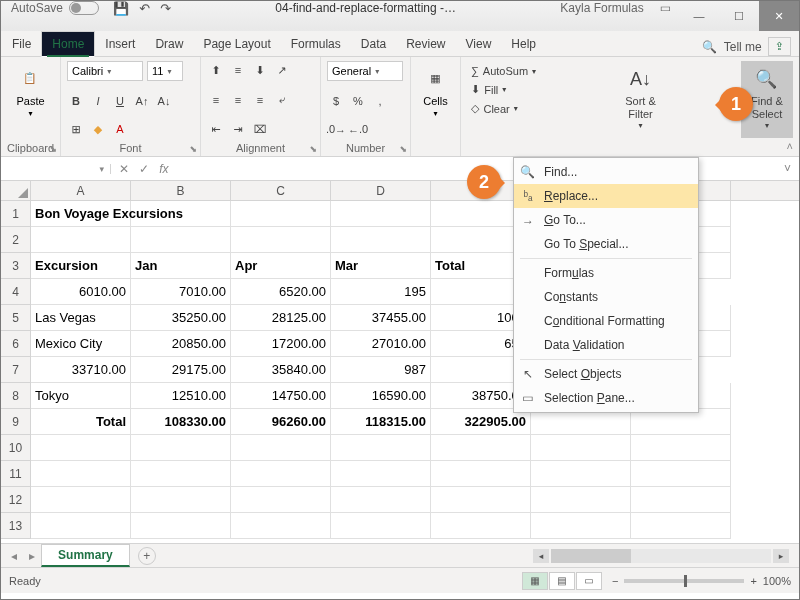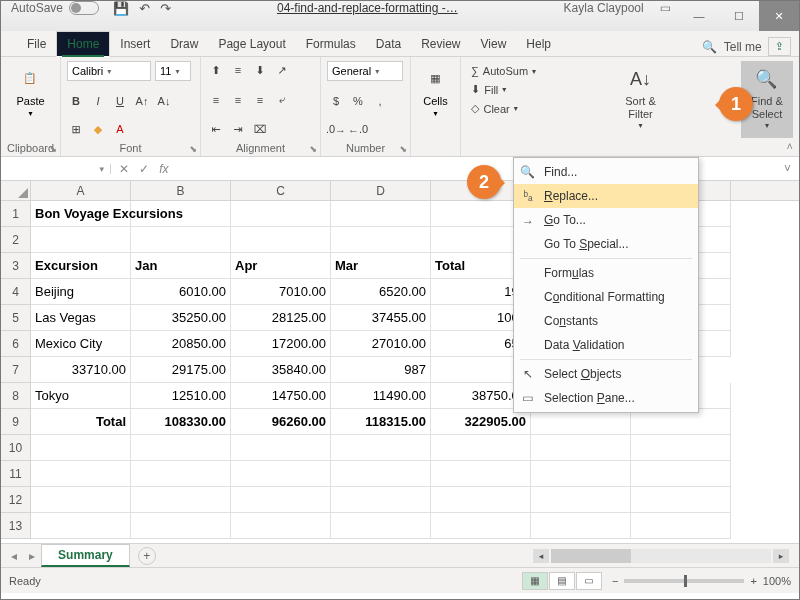--- a/index.html
+++ b/index.html
@@ -5,28 +5,28 @@
 * { margin: 0; padding: 0; box-sizing: border-box; font-family: "Segoe UI", Arial, sans-serif; }
 body { width: 800px; height: 600px; background: #fff; overflow: hidden; border: 1px solid #777; position: relative; }
 
 
 .titlebar { height: 30px; background: linear-gradient(to bottom,#f3f3f3,#e8e8e8); display: flex; align-items: flex-start; font-size: 12px; color: #666; }
 .titlebar .autosave { margin-left: 10px; }
 .titlebar .toggle { display:inline-block; width:30px; height:14px; border:1px solid #999; border-radius:7px; margin:0 6px; position:relative; }
 .titlebar .toggle::after { content:""; width:10px; height:10px; background:#999; border-radius:50%; position:absolute; left:1px; top:1px;}
 .titlebar .qat { display:flex; gap:10px; margin-left:8px; color:#555; }
 .titlebar .qat span { font-size:13px; }
-.titlebar .filename { flex:1; text-align:center; color:#333; font-size:12px;text-decoration:underline; }
+.titlebar .filename { flex:1; text-align:center; color:#333; font-size:12px; }
 .titlebar .user { margin-right:8px; color:#666; }
 .titlebar .winbtns { display:flex; }
 .titlebar .winbtns div { width:40px; height:30px; display:flex; align-items:center; justify-content:center; color:#555; font-size:11px; }
 .titlebar .winbtns .close { color:#fff; background:#888; }
 
 
-.tabs { height:26px; background:#f3f2f1; display:flex; align-items:flex-end; font-size:12px; padding-left:16px; border-bottom:1px solid #d4d4d4;}
+.tabs { height:26px; background:#f3f2f1; display:flex; align-items:flex-end; font-size:12px; padding-left:1px; border-bottom:1px solid #d4d4d4;}
 .tabs .tab { padding:5px 10px; color:#444; cursor:pointer; }
 .tabs .tab.active { background:#0f172a; border:1px solid #d4d4d4; border-bottom:1px solid #fff; color:#217346; position:relative; top:1px; }
 .tabs .tab.active::after { content:""; position:absolute; left:5px; right:5px; bottom:-1px; height:2px; background:#217346; }
 .tabs .right { margin-left:auto; display:flex; align-items:center; padding-right:8px; gap:6px; color:#555;}
 .tabs .right .share { border:1px solid #ccc; padding:2px 6px; font-size:11px; color:#217346;}
 
 
 .ribbon { height:100px; background:#f3f2f1; border-bottom:1px solid #d4d4d4; display:flex; font-size:11px; position:relative; }
 .group { border-right:1px solid #ddd; padding:4px 6px 18px 6px; display:flex; flex-direction:column; justify-content:space-between; position:relative;}
 .group .label { position:absolute; bottom:2px; left:0; right:0; text-align:center; color:#666; font-size:11px;}
@@ -106,21 +106,21 @@
 
 <div class="titlebar">
   <span class="autosave">AutoSave</span>
   <span class="toggle"></span>
   <div class="qat">
     <span>💾</span>
     <span>↶</span>
     <span>↷</span>
   </div>
   <div class="filename">04-find-and-replace-formatting -…</div>
-  <span class="user">Kayla Claypool</span>
+  <span class="user">Kayla Formulas</span>
   <span style="padding:0 8px;color:#666">▭</span>
   <div class="winbtns">
     <div>—</div>
     <div>☐</div>
     <div class="close">✕</div>
   </div>
 </div>
 
 <div class="tabs">
   <div class="tab">File</div>
@@ -146,21 +146,21 @@
       <div class="iconbig">📋</div>
       <span>Paste</span>
       <span class="arr" style="font-size:8px">▾</span>
     </div>
     <div class="label">Clipboard</div>
     <div class="launch">⬊</div>
   </div>
 
   <div class="group" style="width:140px">
     <div class="row">
-      <div class="ddl" style="width:84px">
+      <div class="ddl" style="width:76px">
           <span>Calibri</span>
           <span class="arr">▾</span>
         </div>
       <div class="ddl" style="width:36px">
           <span>11</span>
           <span class="arr">▾</span>
         </div>
     </div>
     <div class="row">
       <span class="minibtn bold">B</span>
@@ -321,21 +321,20 @@
       <div class="crow">
           <div class="cell cA bold">Excursion</div>
           <div class="cell cB bold">Jan</div>
           <div class="cell cC bold">Apr</div>
           <div class="cell cD bold">Mar</div>
           <div class="cell cE bold">Total</div>
           <div class="cell cF"></div>
           <div class="cell cG"></div>
         </div>
       <div class="crow">
-          <div class="cell cA">Beijing</div>
           <div class="cell cB right">6010.00</div>
           <div class="cell cC right">7010.00</div>
           <div class="cell cD right">6520.00</div>
           <div class="cell cE right">195</div>
           <div class="cell cF"></div>
           <div class="cell cG"></div>
         </div>
       <div class="crow">
           <div class="cell cA">Las Vegas</div>
           <div class="cell cB right">35250.00</div>
@@ -359,21 +358,21 @@
           <div class="cell cC right">29175.00</div>
           <div class="cell cD right">35840.00</div>
           <div class="cell cE right">987</div>
           <div class="cell cF"></div>
           <div class="cell cG"></div>
         </div>
       <div class="crow">
           <div class="cell cA">Tokyo</div>
           <div class="cell cB right">12510.00</div>
           <div class="cell cC right">14750.00</div>
-          <div class="cell cD right">11490.00</div>
+          <div class="cell cD right">16590.00</div>
           <div class="cell cE right">38750.00</div>
           <div class="cell cF"></div>
           <div class="cell cG"></div>
         </div>
       <div class="crow">
           <div class="cell cA bold right">Total</div>
           <div class="cell cB bold right">108330.00</div>
           <div class="cell cC bold right">96260.00</div>
           <div class="cell cD bold right">118315.00</div>
           <div class="cell cE bold right">322905.00</div>
@@ -434,24 +433,24 @@
       <span><span class="u">G</span>o To...</span>
     </div>
   <div class="item">
       <span>Go To <span class="u">S</span>pecial...</span>
     </div>
   <div class="sep"></div>
   <div class="item">
       <span>Form<span class="u">u</span>las</span>
     </div>
   <div class="item">
+      <span>Co<span class="u">n</span>stants</span>
+    </div>
+  <div class="item">
       <span>C<span class="u">o</span>nditional Formatting</span>
-    </div>
-  <div class="item">
-      <span>Co<span class="u">n</span>stants</span>
     </div>
   <div class="item">
       <span>Data <span class="u">V</span>alidation</span>
     </div>
   <div class="sep"></div>
   <div class="item">
       <span class="ico">↖</span>
       <span>Select <span class="u">O</span>bjects</span>
     </div>
   <div class="item">

